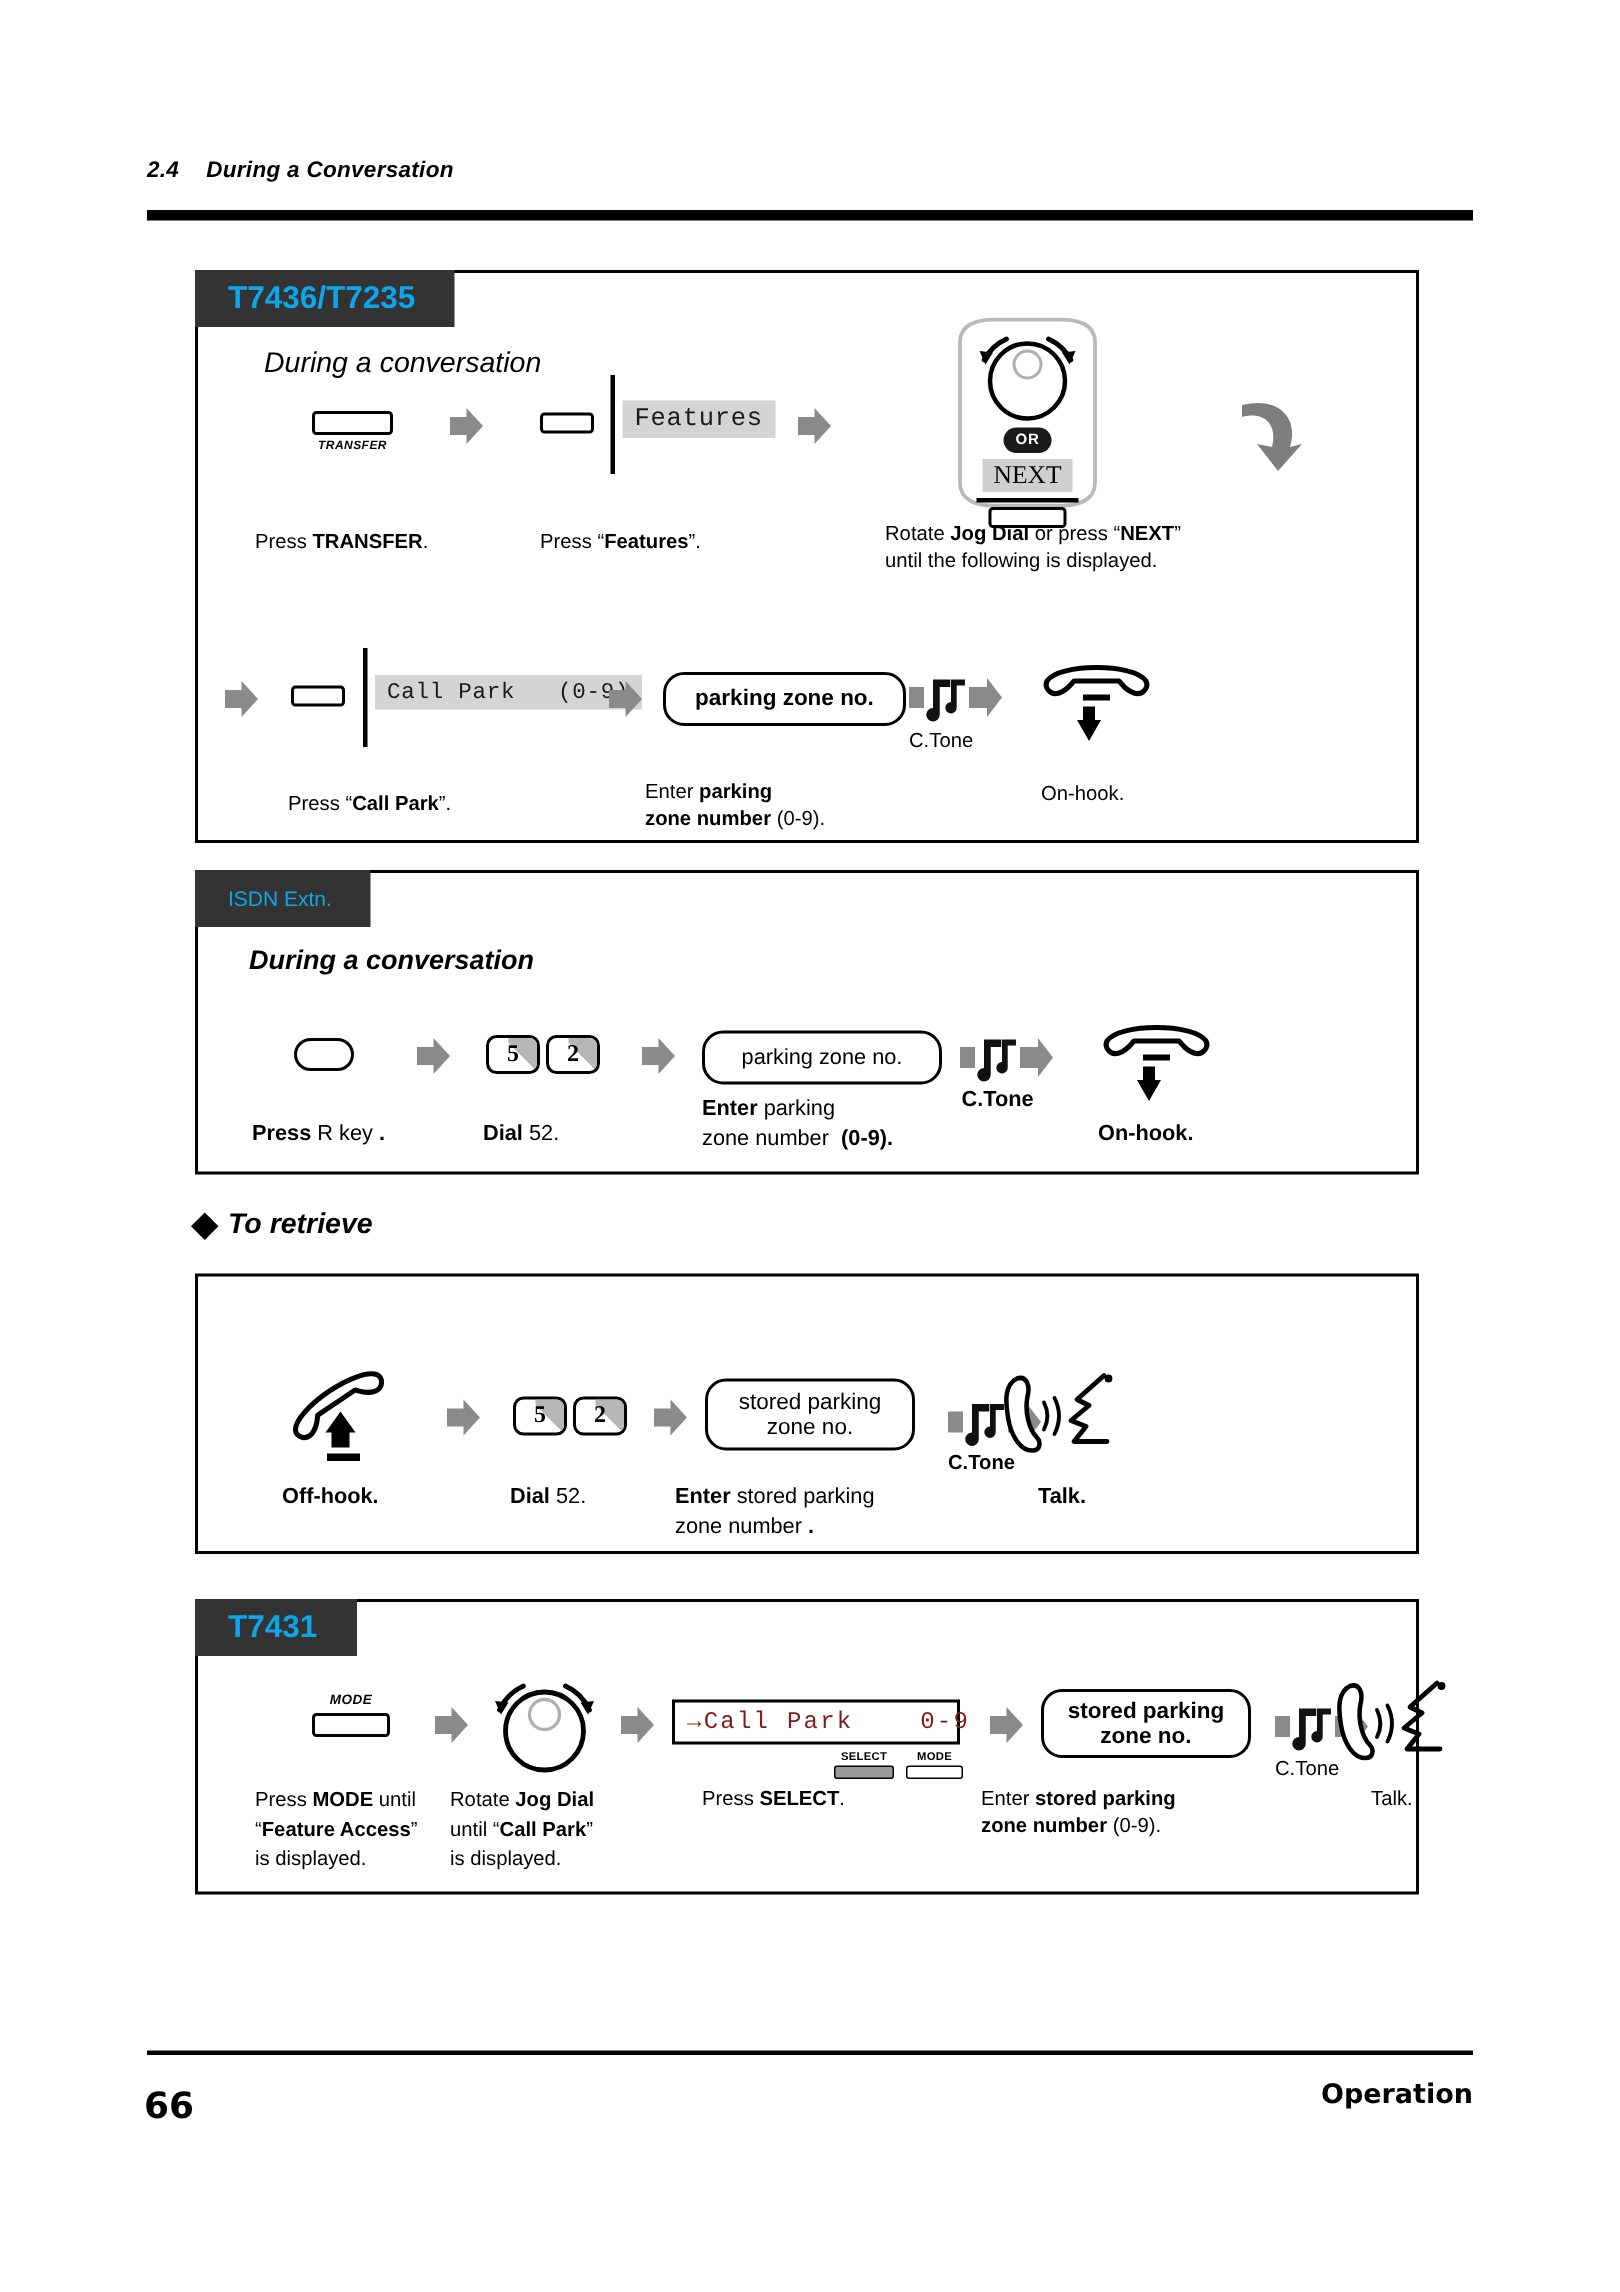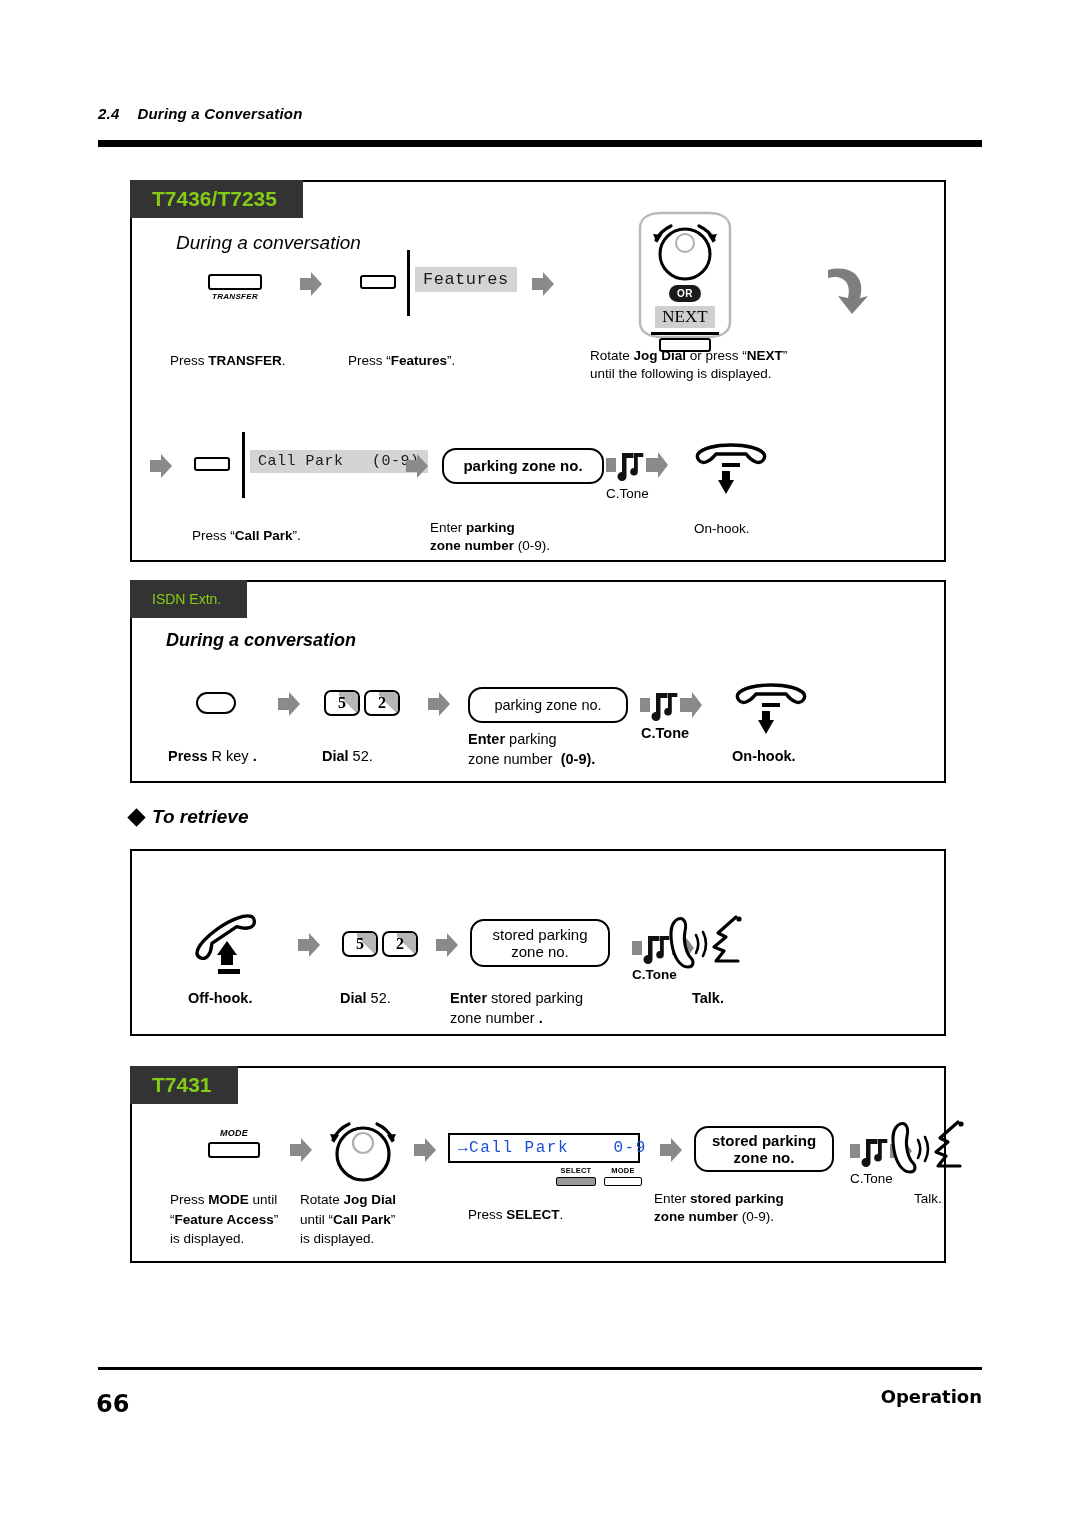--- a/index.html
+++ b/index.html
@@ -29,21 +29,21 @@
   .panel {
     position:absolute;
     border:2px solid #000;
     background:#fff;
   }
   .panel-tab {
     position:absolute;
     left:-2px;
     top:-2px;
     background:#333333;
-    color:#84cc16;
+    color:#0ea5e9;
     height:38px;
     line-height:38px;
     padding:0 26px 0 22px;
     font-size:21px;
     font-weight:bold;
     white-space:nowrap;
   }
   .panel-tab.plain { font-weight:normal; font-size:14px; }
 
   .panel-title {
@@ -115,21 +115,21 @@
     position:absolute;
     border:2.5px solid #000;
     background:#fff;
     font-family:"Liberation Mono", monospace;
     font-size:16px;
     letter-spacing:1.5px;
     white-space:pre;
     display:flex;
     align-items:center;
     padding:0 8px;
-    color:#1d4ed8;
+    color:#7f1d1d;
   }
 
   
   .bubble {
     position:absolute;
     border:2.5px solid #000;
     border-radius:14px;
     background:#fff;
     display:flex;
     align-items:center;
@@ -227,21 +227,21 @@
 
   <div class="arrow" style="left:168px; top:90px;">
     <svg width="22" height="24" viewBox="0 0 22 24">
         <path d="M0 6 h11 V0 l11 12 -11 12 V18 H0 Z" fill="#8a8a8a"></path>
       </svg>
   </div>
 
   <div class="hardkey" style="left:228px; top:93px; width:36px; height:14px;"></div>
   <div class="lcd-bar" style="left:275px; top:68px; height:66px;"></div>
   <div class="lcd" style="left:283px; top:85px;">Features</div>
-  <div class="cap" style="left:216px; top:170px;">
+  <div class="cap" style="left:228px; top:170px;">
     Press “<b>Features</b>”.
   </div>
 
   <div class="arrow" style="left:400px; top:90px;">
     <svg width="22" height="24" viewBox="0 0 22 24">
         <path d="M0 6 h11 V0 l11 12 -11 12 V18 H0 Z" fill="#8a8a8a"></path>
       </svg>
   </div>
 
   <div class="step" style="left:494px; top:28px;">
@@ -512,21 +512,21 @@
   </div>
 
   <div class="softkey" style="left:424px; top:98px; width:40px; height:22px;">
     <div class="sk-lab">SELECT</div>
     <div class="sk-btn filled"></div>
   </div>
   <div class="softkey" style="left:472px; top:98px; width:38px; height:22px;">
     <div class="sk-lab">MODE</div>
     <div class="sk-btn"></div>
   </div>
-  <div class="cap" style="left:336px; top:138px;">
+  <div class="cap" style="left:336px; top:122px;">
     Press <b>SELECT</b>.
   </div>
 
   <div class="arrow" style="left:528px; top:70px;">
     <svg width="22" height="24" viewBox="0 0 22 24">
         <path d="M0 6 h11 V0 l11 12 -11 12 V18 H0 Z" fill="#8a8a8a"></path>
       </svg>
   </div>
 
   <div class="bubble" style="left:562px; top:58px; width:140px; height:46px; font-size:15px; flex-direction:column;">

